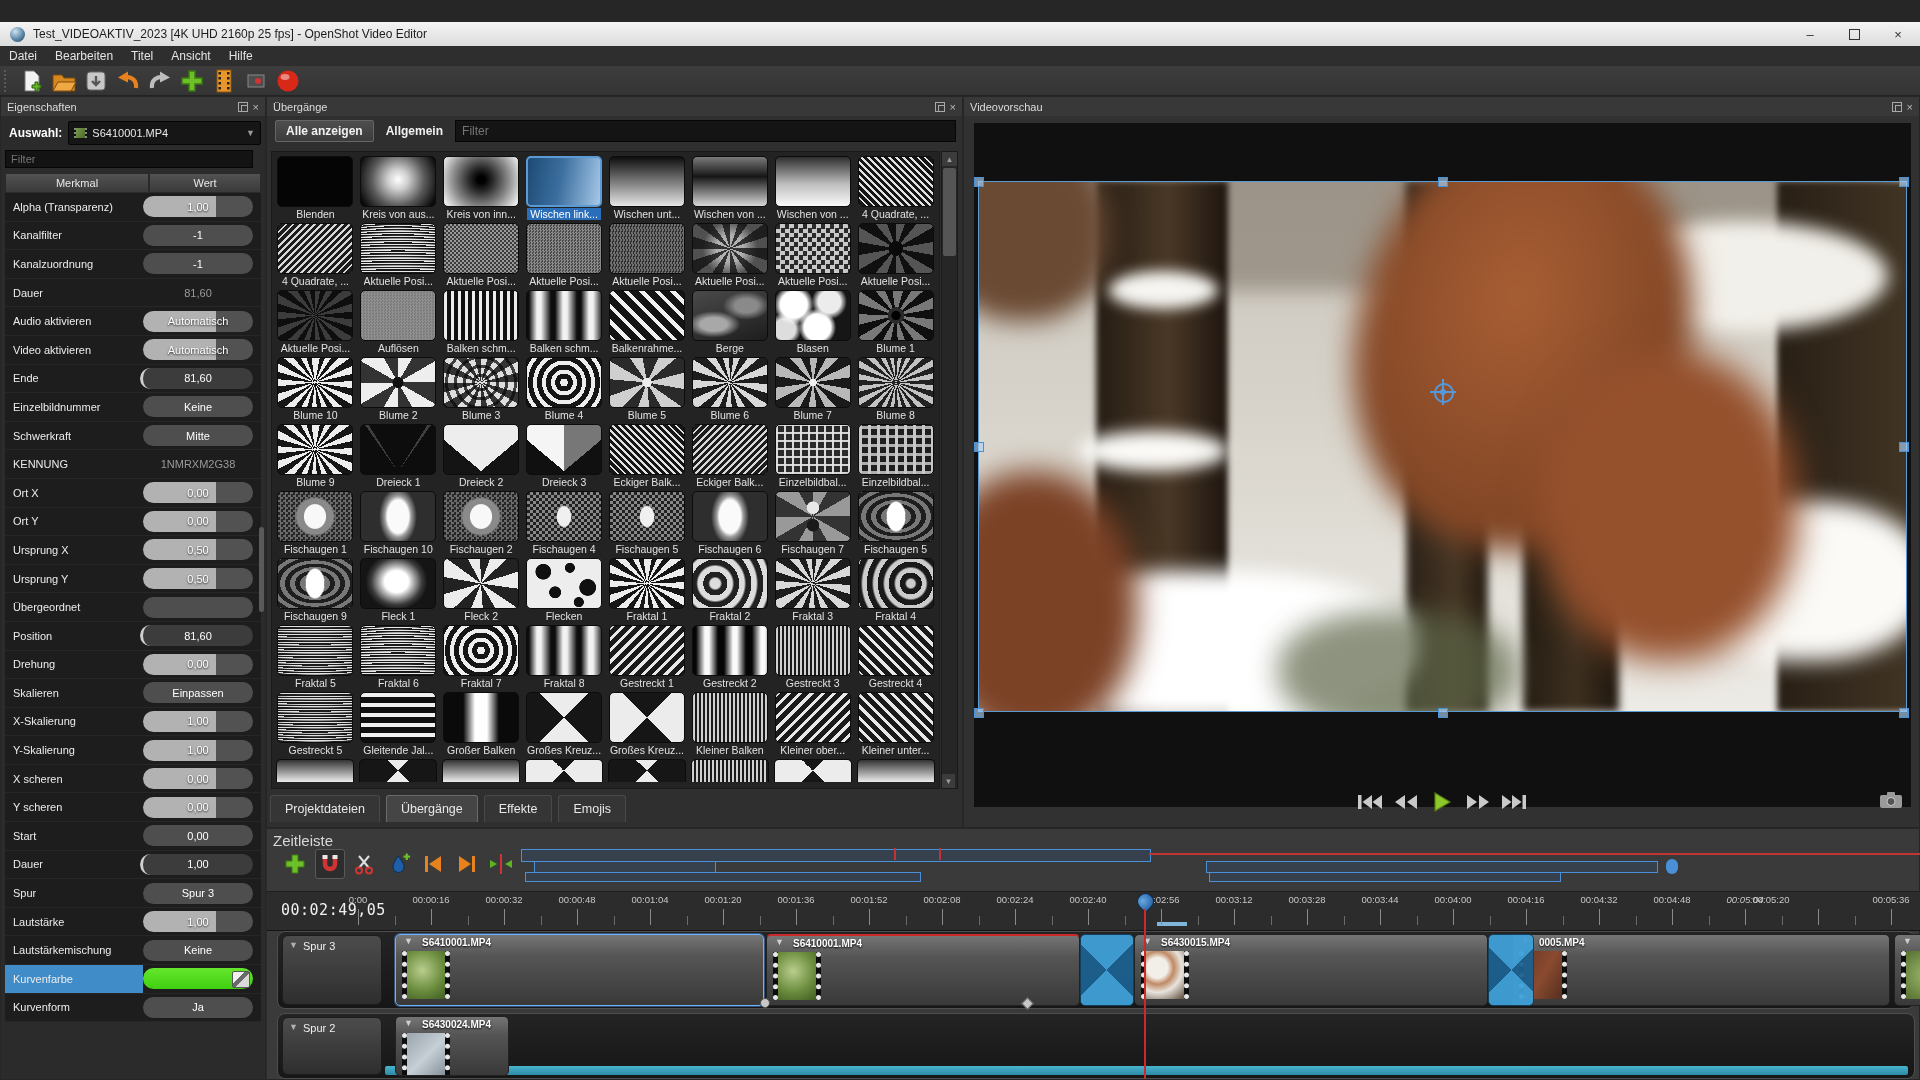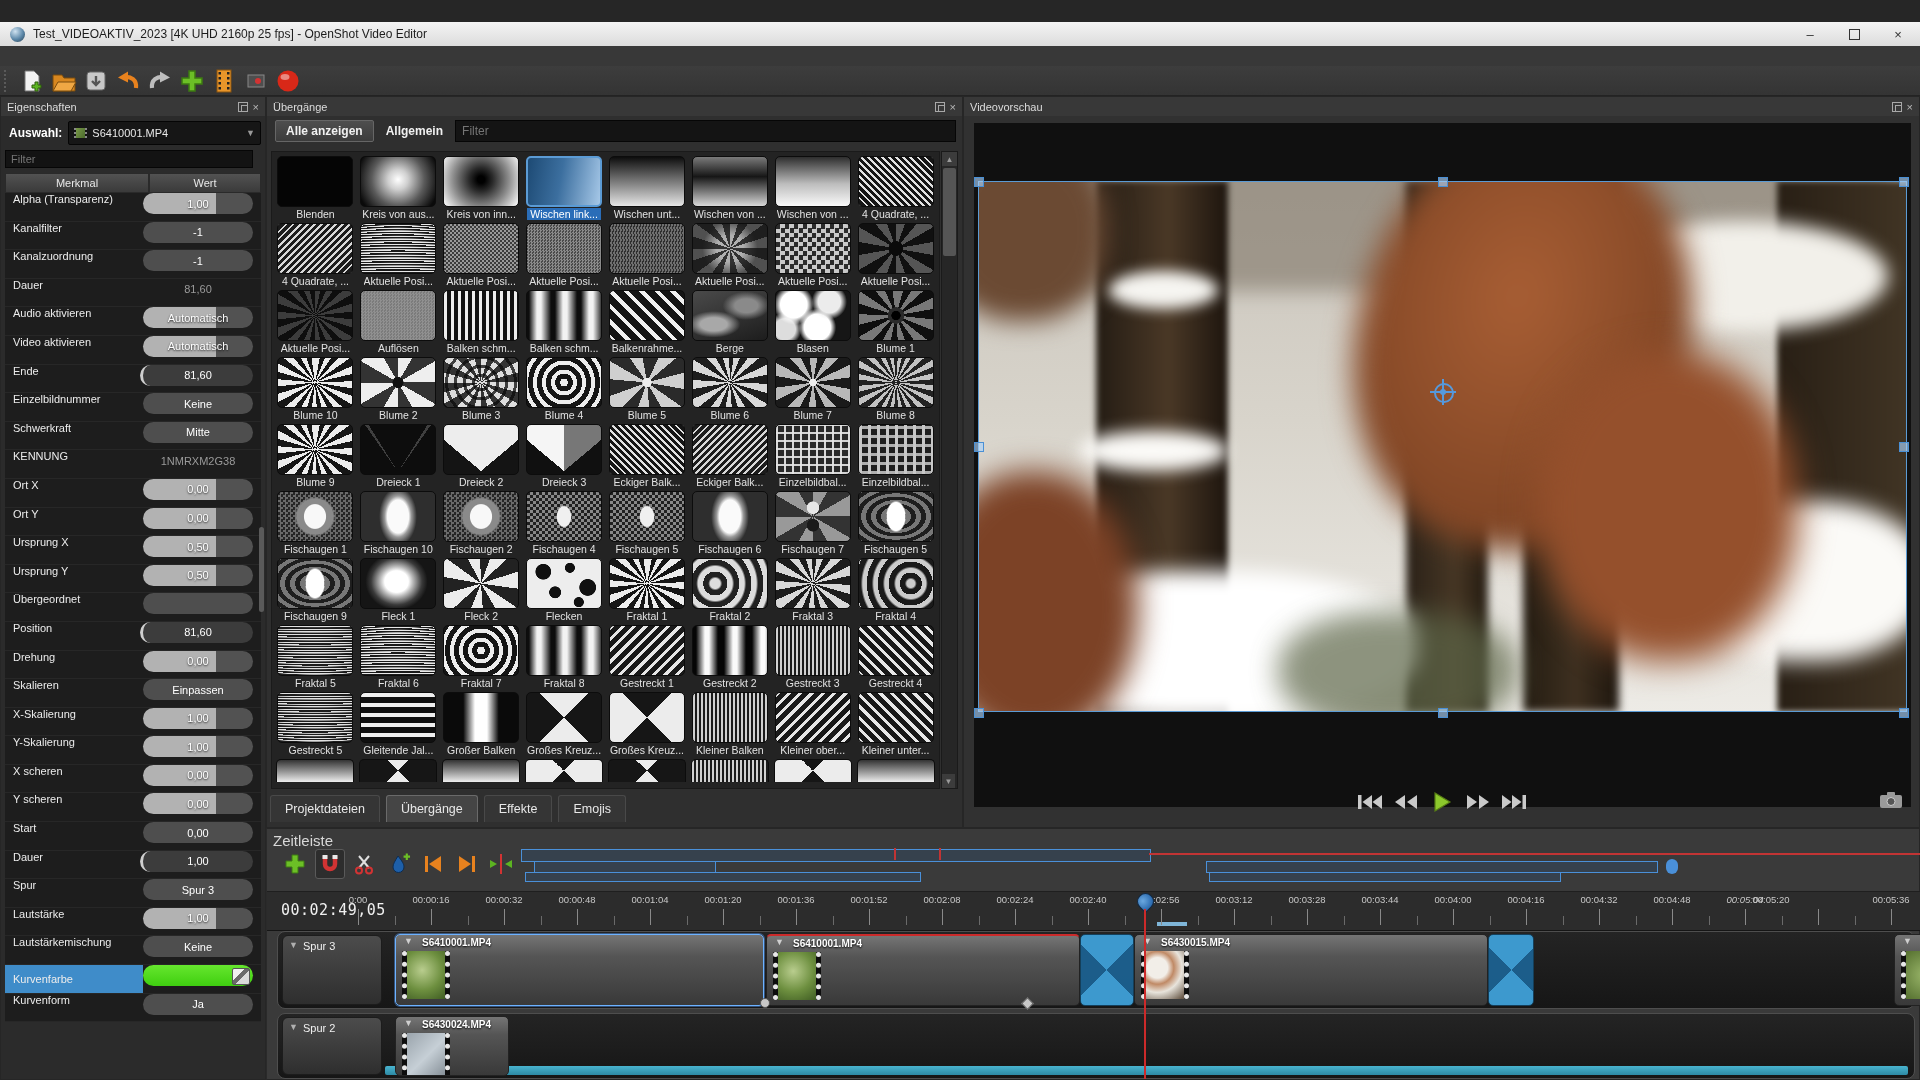--- a/index.html
+++ b/index.html
@@ -31,21 +31,21 @@
   #auswahl-row{display:flex;align-items:center;padding:5px 4px 3px 8px;gap:6px;}
   #auswahl-label{color:#fff;font-weight:bold;font-size:12px;}
   #selection-dropdown{flex:1;height:22px;background:#161616;border:1px solid #050505;border-radius:2px;display:flex;align-items:center;color:#e8e8e8;font-size:11px;padding:0 5px;gap:5px;}
   #selection-caret{margin-left:auto;color:#9a9a9a;font-size:9px;}
   .mini-film{width:13px;height:10px;background:#111;border-left:2px dotted #888;border-right:2px dotted #888;box-sizing:border-box;}
   .mini-film>div{width:100%;height:100%;background:linear-gradient(120deg,#7a9a4a,#4a6a2a);}
   #props-filter{margin:2px 4px;height:18px;background:#131313;border:1px solid #060606;color:#8a8a8a;font-size:11px;padding:0 5px;width:248px;box-sizing:border-box;font-family:"Liberation Sans",sans-serif;}
   #props-table-head{display:flex;height:20px;margin:3px 4px 0 4px;}
   .pth-cell{background:linear-gradient(#525252,#3a3a3a);border:1px solid #2a2a2a;color:#e8e8e8;font-size:11px;display:flex;align-items:center;justify-content:center;}
   #props-rows{margin:0 4px;background:#1d1d1d;}
-  .prow{display:flex;height:27.6px;border-bottom:1px solid #272727;background:#1d1d1d;}
+  .prow{display:flex;align-items:center;height:27.6px;border-bottom:1px solid #272727;background:#1d1d1d;}
   .prow-label{flex:1;color:#ececec;font-size:11px;padding-left:8px;white-space:nowrap;overflow:hidden;}
   .prow.sel .prow-label{background:#3f8cc9;height:100%;display:flex;align-items:center;}
   .pill{width:110px;height:21px;border-radius:11px;margin-right:8px;display:flex;align-items:center;justify-content:center;color:#fff;font-size:11px;flex:0 0 auto;position:relative;}
   .pill.light{background:linear-gradient(90deg,#b2b2b2 0 66%,#525252 66%);text-shadow:0 1px 2px rgba(0,0,0,.8);}
   .pill.dark{background:#4e4e4e;}
   .pill.flat{background:#3c3c3c;border-left:3px solid #cfcfcf;}
   .pill.plain{background:transparent;color:#9a9a9a;}
   .pill.green{background:linear-gradient(#66e62e,#3fcf10);}
   .pencil-chip{position:absolute;right:3px;top:3px;width:16px;height:15px;background:linear-gradient(135deg,#f0f0f0 38%,#6a6a6a 38% 55%,#dadada 55%);border-radius:2px;border:1px solid #555;}
   #props-scroll{position:absolute;right:1px;top:430px;width:5px;height:85px;background:#5a5a5a;border-radius:3px;}
@@ -207,20 +207,27 @@
     <span>Test_VIDEOAKTIV_2023 [4K UHD 2160p 25 fps] - OpenShot Video Editor</span>
     <div id="win-controls">
       <div class="winbtn">–</div>
       <div class="winbtn">
           <span class="maxbox"></span>
         </div>
       <div class="winbtn">×</div>
     </div>
   </div>
 
+  <div id="menubar">
+      <div class="menu-item">Datei</div>
+      <div class="menu-item">Bearbeiten</div>
+      <div class="menu-item">Titel</div>
+      <div class="menu-item">Ansicht</div>
+      <div class="menu-item">Hilfe</div>
+    </div>
 
   <div id="toolbar">
     <div id="toolbar-grip"></div>
   <div class="tbtn">
         <svg width="24" height="24">
           <path d="M5 2 h9 l5 5 v15 H5 z" fill="#f2f2f2" stroke="#777"></path>
           <path d="M15 13 h3 v3 h3 v3 h-3 v3 h-3 v-3 h-3 v-3 h3 z" fill="#5cb421" stroke="#2e5e0c"></path>
         </svg>
       </div>
       <div class="tbtn">
@@ -996,20 +1003,27 @@
         </div>
         <div class="transition-block" style="left: 802px; width: 54px;"></div>
         <div class="clip" style="left: 856px; width: 354px;">
           <span class="clip-chevron">▼</span>
           <span class="clip-name">S6430015.MP4</span>
           <div class="filmstrip ft-snowred">
             <div></div>
           </div>
         </div>
         <div class="transition-block" style="left: 1210px; width: 46px;"></div>
+        <div class="clip" style="left: 1234px; width: 378px;">
+          <span class="clip-chevron">▼</span>
+          <span class="clip-name">0005.MP4</span>
+          <div class="filmstrip ft-darkred">
+            <div></div>
+          </div>
+        </div>
         <div class="clip" style="left: 1616px; width: 34px;">
           <span class="clip-chevron">▼</span>
           <div class="filmstrip ft-green2">
             <div></div>
           </div>
         </div>
         <div class="kf-circle" style="left: 482px;"></div>
         <div class="kf-diamond" style="left: 745px;"></div>
       </div>
     <div class="track-row" id="track-row-2">

